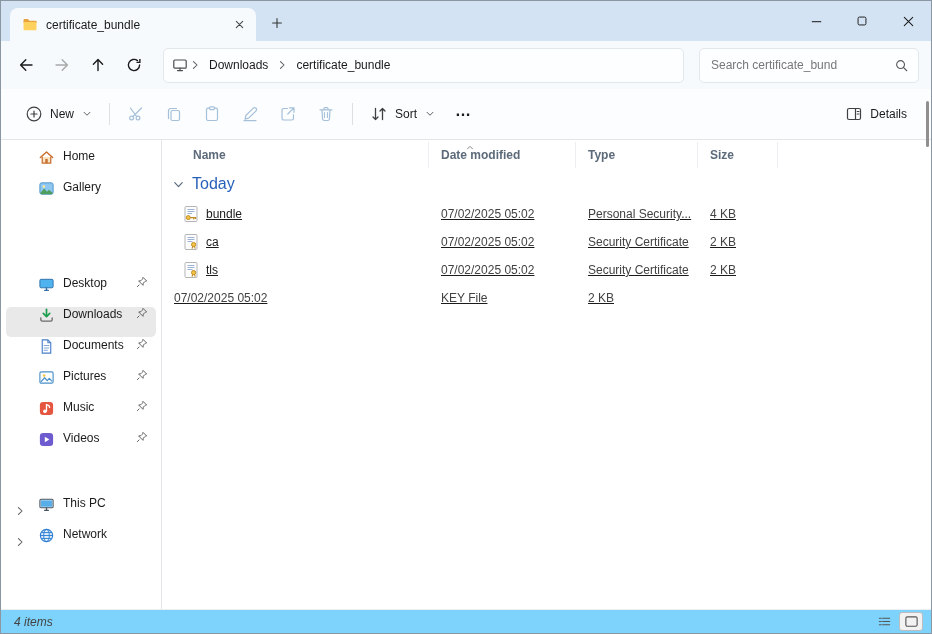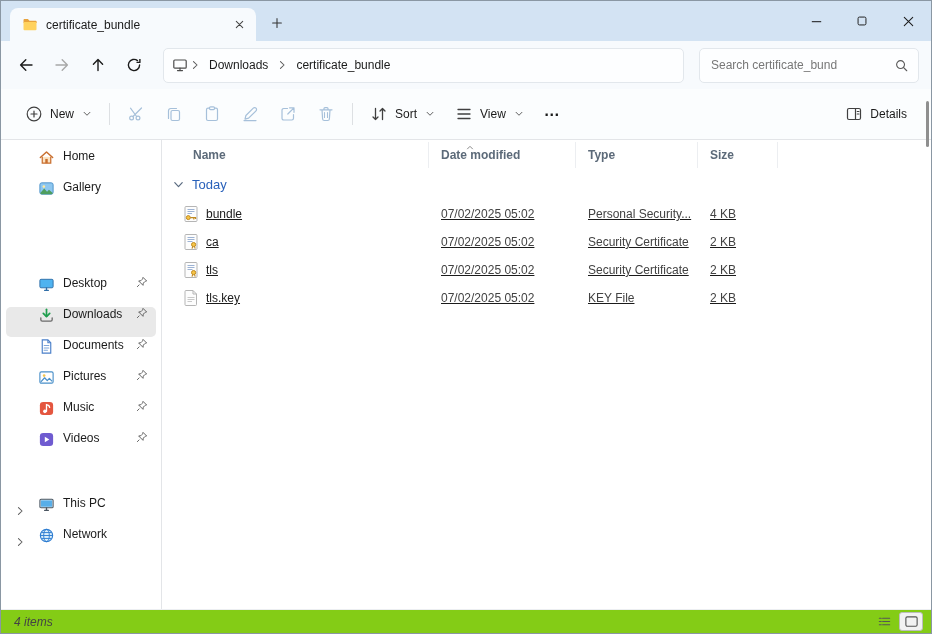--- a/index.html
+++ b/index.html
@@ -1,17 +1,17 @@
 <!DOCTYPE html>
 <html><head>
 <meta charset="utf-8">
 <style>
   html,body{margin:0;padding:0;width:932px;height:634px;overflow:hidden;}
   body{font-family:"Liberation Sans",sans-serif;font-size:12px;color:#1b1b1b;background:#fff;}
-  .window{position:relative;width:932px;height:634px;border:1px solid #8a97a3;box-sizing:border-box;display:flex;flex-direction:column;background:#84cc16;}
+  .window{position:relative;width:932px;height:634px;border:1px solid #8a97a3;box-sizing:border-box;display:flex;flex-direction:column;background:#7dd3fc;}
   .iconbtn{display:flex;align-items:center;justify-content:center;background:none;border:none;padding:0;cursor:default;}
   svg{display:block;}
   
   .tabstrip{height:40px;background:#d3e3f3;display:flex;align-items:flex-end;flex:none;}
   .tab{margin-left:9px;height:33px;width:228px;background:#f7fafd;border-radius:8px 8px 0 0;display:flex;align-items:center;gap:8px;padding:0 6px 0 12px;}
   .tab-title{flex:1;white-space:nowrap;overflow:hidden;font-size:12px;}
   .tab-close{width:22px;height:22px;border-radius:4px;}
   .newtab{width:30px;height:28px;margin:0 0 4px 6px;border-radius:6px;}
   .caption{margin-left:auto;display:flex;align-self:flex-start;height:40px;}
   .cap-btn{width:46px;height:40px;}
@@ -44,21 +44,21 @@
   .side-chev{position:absolute;left:8px;top:9px;display:flex;}
   .side-pin{margin-left:auto;padding-right:8px;display:flex;}
   .gap-lg{height:64px;}
   .gap-md{height:33px;}
   
   .main{flex:1;position:relative;padding-top:2px;background:#fff;}
   .cols{display:grid;grid-template-columns:267px 147px 122px 80px;height:26px;color:#5c6a79;}
   .col{position:relative;height:100%;display:flex;align-items:center;border-right:1px solid #eceef1;padding-left:12px;font-weight:bold;}
   .col.name{padding-left:31px;}
   .sort-caret{position:absolute;top:1px;left:36px;}
-  .group-row{display:flex;align-items:center;gap:7px;height:32px;padding-left:10px;color:#2961ba;font-size:13px;}
+  .group-row{display:flex;align-items:center;gap:7px;height:32px;padding-left:10px;color:#2961ba;font-size:16px;}
   .file-row{display:grid;grid-template-columns:267px 147px 122px 80px;height:28px;align-items:center;text-decoration:underline;}
   .cellname{display:flex;align-items:center;gap:6px;padding-left:20px;}
   .cell{padding-left:12px;color:#424242;white-space:nowrap;}
   .file-ic{display:flex;flex:none;}
   
   .statusbar{height:23px;border-top:1px solid #eceef1;display:flex;align-items:center;padding:0 8px 0 13px;flex:none;color:#444;font-style:italic;}
   .view-toggles{margin-left:auto;display:flex;gap:3px;}
   .vt{width:24px;height:19px;border-radius:3px;border:1px solid transparent;display:flex;align-items:center;justify-content:center;}
   .vt.active{border-color:#bdbdbd;background:#f2f2f2;}
   .scroll-thumb{position:absolute;right:2px;top:100px;width:3px;height:46px;background:#8f8f8f;border-radius:2px;}
@@ -230,33 +230,20 @@
     </button>
     <div class="tsep"></div>
 
     <button class="tool-btn">
       <span class="tool-ic">
         <svg viewBox="0 0 18 18" width="18" height="18">
             <path d="M5.5 3.5v11M3 12 5.5 14.5 8 12M12.5 14.5v-11M10 6 12.5 3.5 15 6" fill="none" stroke="currentColor" stroke-width="1.3" stroke-linecap="round" stroke-linejoin="round"></path>
           </svg>
       </span>
       <span>Sort</span>
-      <span class="chev">
-        <svg viewBox="0 0 12 12" width="10" height="10">
-            <path d="M2.5 4 6 7.5 9.5 4" fill="none" stroke="currentColor" stroke-width="1.2" stroke-linecap="round" stroke-linejoin="round"></path>
-          </svg>
-      </span>
-    </button>
-    <button class="tool-btn">
-      <span class="tool-ic">
-        <svg viewBox="0 0 18 18" width="18" height="18">
-            <path d="M3 4.5h12M3 9h12M3 13.5h12" stroke="currentColor" stroke-width="1.3" stroke-linecap="round"></path>
-          </svg>
-      </span>
-      <span>View</span>
       <span class="chev">
         <svg viewBox="0 0 12 12" width="10" height="10">
             <path d="M2.5 4 6 7.5 9.5 4" fill="none" stroke="currentColor" stroke-width="1.2" stroke-linecap="round" stroke-linejoin="round"></path>
           </svg>
       </span>
     </button>
     <button class="tool-btn">
       <span class="more-dots">…</span>
     </button>
 
@@ -498,30 +485,20 @@
               </svg>
           </span>
           <span>tls</span>
         </div>
         <div class="cell">07/02/2025 05:02</div>
         <div class="cell">Security Certificate</div>
         <div class="cell">2 KB</div>
       </div>
 
       <div class="file-row">
-        <div class="cellname">
-          <span class="file-ic">
-            <svg viewBox="0 0 18 18" width="18" height="18">
-                <path d="M4 1.5h7l3.5 3.5v10.5a1 1 0 0 1-1 1H4a1 1 0 0 1-1-1v-13a1 1 0 0 1 1-1z" fill="#fdfdfd" stroke="#b5b5b5"></path>
-                <path d="M11 1.5V5h3.5" fill="none" stroke="#b5b5b5"></path>
-                <path d="M5.5 8.5h7M5.5 10.5h7M5.5 12.5h4.5" stroke="#c9c9c9" stroke-width="1" fill="none"></path>
-              </svg>
-          </span>
-          <span>tls.key</span>
-        </div>
         <div class="cell">07/02/2025 05:02</div>
         <div class="cell">KEY File</div>
         <div class="cell">2 KB</div>
       </div>
     </div>
   </div>
 
   <div class="statusbar">
     <span>4 items</span>
     <div class="view-toggles">

